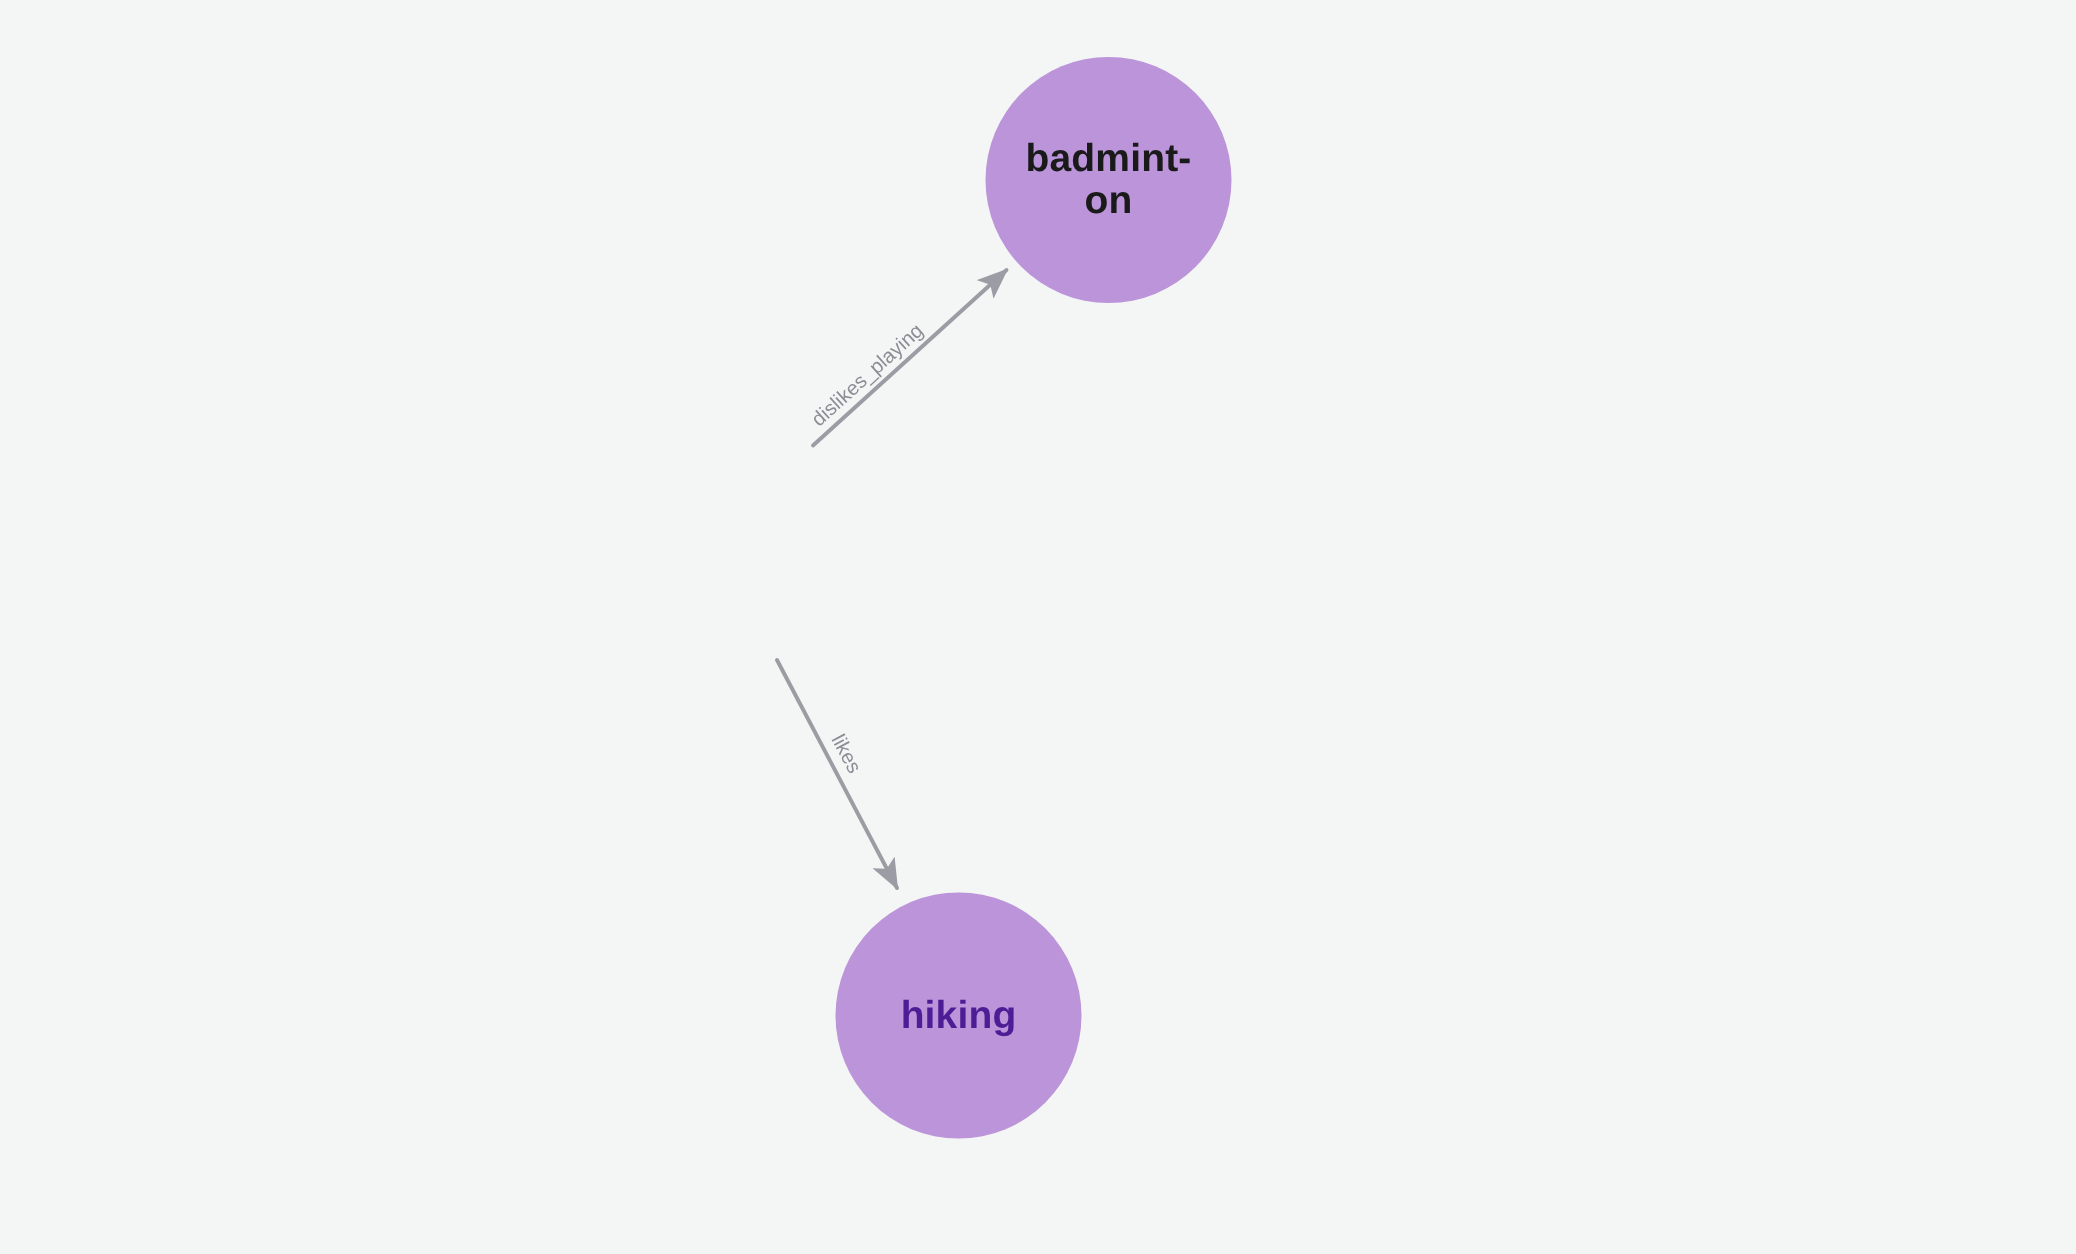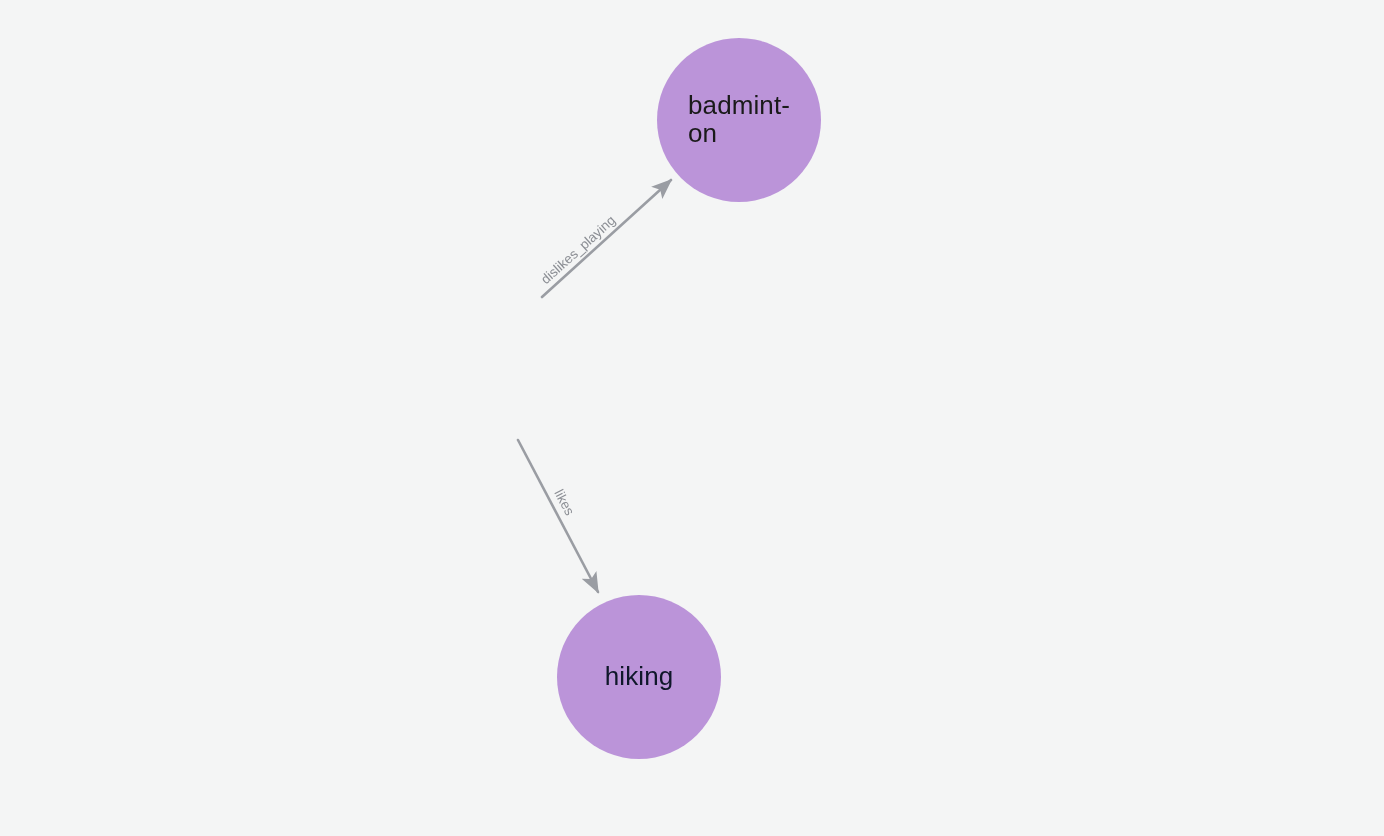--- a/index.html
+++ b/index.html
@@ -31,22 +31,23 @@
     border-radius: 50%;
     display: flex;
     align-items: center;
     justify-content: center;
     box-sizing: border-box;
   }
   .node-label {
     color: #1a1a1a;
     font-family: "Liberation Sans", sans-serif;
     font-size: 26px;
-    font-weight: 400;
+    font-weight: 700;
     line-height: 1.07;
+    text-align: center;
     white-space: pre-line;
     letter-spacing: 0.1px;
     user-select: none;
   }
   .edge-label {
     position: absolute;
     color: #8b8e94;
     font-family: "Liberation Sans", sans-serif;
     font-size: 13.5px;
     font-weight: 400;
@@ -73,16 +74,16 @@
   <div class="edge-label" id="edge-label-0" style="left: 543px; top: 274px; color: rgb(139, 142, 148); transform: rotate(-42deg);">dislikes_playing</div>
   <div class="edge-label" id="edge-label-1" style="left: 558px; top: 483px; color: rgb(139, 142, 148); transform: rotate(62deg);">likes</div>
 
 
   <div class="node" id="node-1" style="left: 657px; top: 38px; width: 164px; height: 164px; background: rgb(187, 148, 217);">
     <span class="node-label" style="color: rgb(26, 26, 26);">badmint-
 on</span>
   </div>
 
   <div class="node" id="node-2" style="left: 557px; top: 595px; width: 164px; height: 164px; background: rgb(187, 148, 217);">
-    <span class="node-label" style="color: #0f172a;">hiking</span>
+    <span class="node-label" style="color: #4c1d95;">hiking</span>
   </div>
 
 </div>
 
 </body></html>

